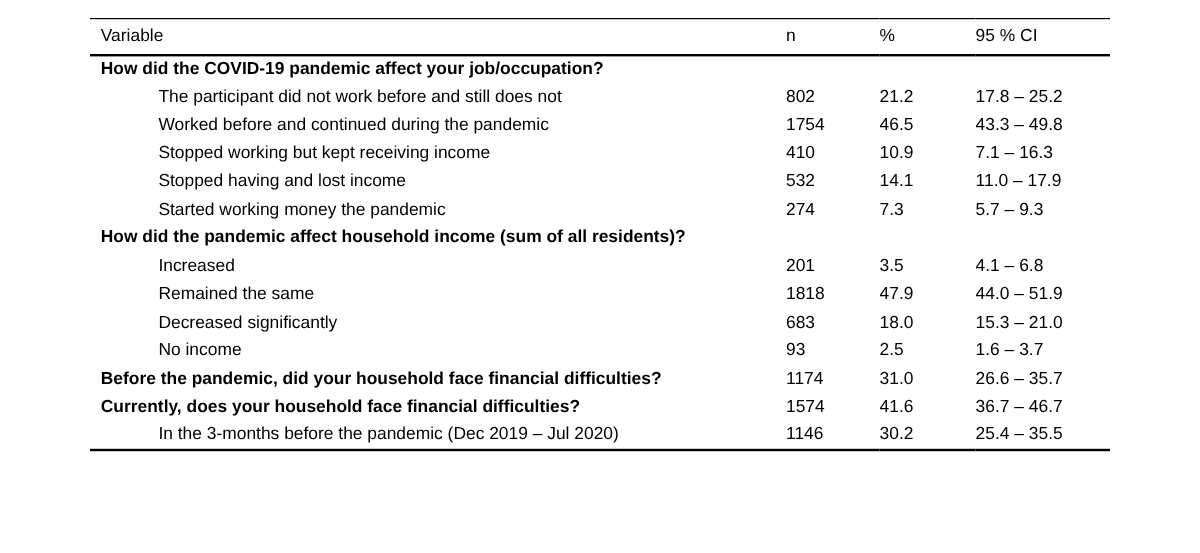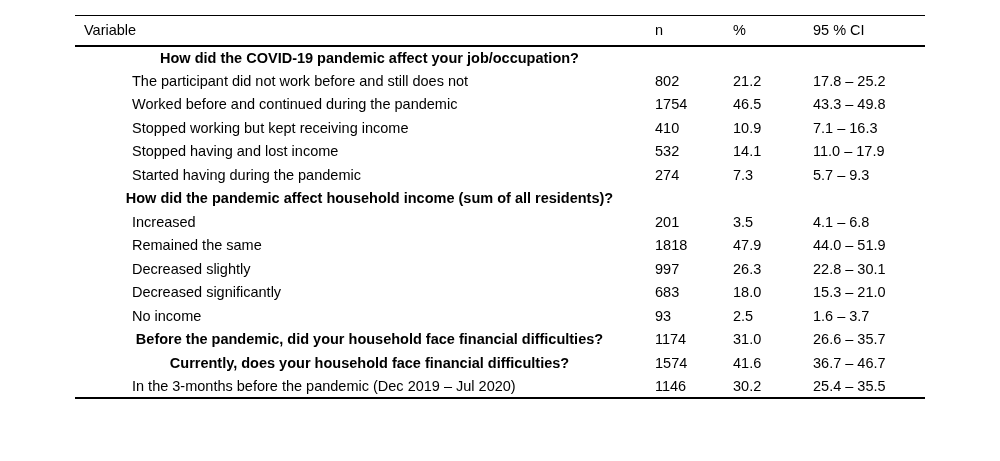--- a/index.html
+++ b/index.html
@@ -39,21 +39,21 @@
     vertical-align: middle;
     white-space: nowrap;
     overflow: hidden;
   }
   tbody tr:last-child td { border-bottom: 2px solid #000; }
   .col-var { width: 580px; padding-left: 9px; }
   .col-n   { width: 78px; }
   .col-pct { width: 80px; }
   .col-ci  { width: 112px; }
   td.item-label { padding-left: 57px; }
-  tr.section td.col-var { font-weight: 700; text-align: center; }
+  tr.section td.col-var { font-weight: 700; }
 </style>
 </head>
 <body>
 
 <div class="page">
   <table class="stats-table">
     <thead>
       <tr>
         <th class="col-var">Variable</th>
         <th class="col-n">n</th>
@@ -86,21 +86,21 @@
           <td class="col-pct">10.9</td>
           <td class="col-ci">7.1 – 16.3</td>
         </tr>
         <tr class="item">
           <td class="col-var item-label">Stopped having and lost income</td>
           <td class="col-n">532</td>
           <td class="col-pct">14.1</td>
           <td class="col-ci">11.0 – 17.9</td>
         </tr>
         <tr class="item">
-          <td class="col-var item-label">Started having during the pandemic</td>
+          <td class="col-var item-label">Started working money the pandemic</td>
           <td class="col-n">274</td>
           <td class="col-pct">7.3</td>
           <td class="col-ci">5.7 – 9.3</td>
         </tr>
         <tr class="section">
           <td class="col-var">How did the pandemic affect household income (sum of all residents)?</td>
           <td class="col-n"></td>
           <td class="col-pct"></td>
           <td class="col-ci"></td>
         </tr>
@@ -108,26 +108,20 @@
           <td class="col-var item-label">Increased</td>
           <td class="col-n">201</td>
           <td class="col-pct">3.5</td>
           <td class="col-ci">4.1 – 6.8</td>
         </tr>
         <tr class="item">
           <td class="col-var item-label">Remained the same</td>
           <td class="col-n">1818</td>
           <td class="col-pct">47.9</td>
           <td class="col-ci">44.0 – 51.9</td>
-        </tr>
-        <tr class="item">
-          <td class="col-var item-label">Decreased slightly</td>
-          <td class="col-n">997</td>
-          <td class="col-pct">26.3</td>
-          <td class="col-ci">22.8 – 30.1</td>
         </tr>
         <tr class="item">
           <td class="col-var item-label">Decreased significantly</td>
           <td class="col-n">683</td>
           <td class="col-pct">18.0</td>
           <td class="col-ci">15.3 – 21.0</td>
         </tr>
         <tr class="item">
           <td class="col-var item-label">No income</td>
           <td class="col-n">93</td>

